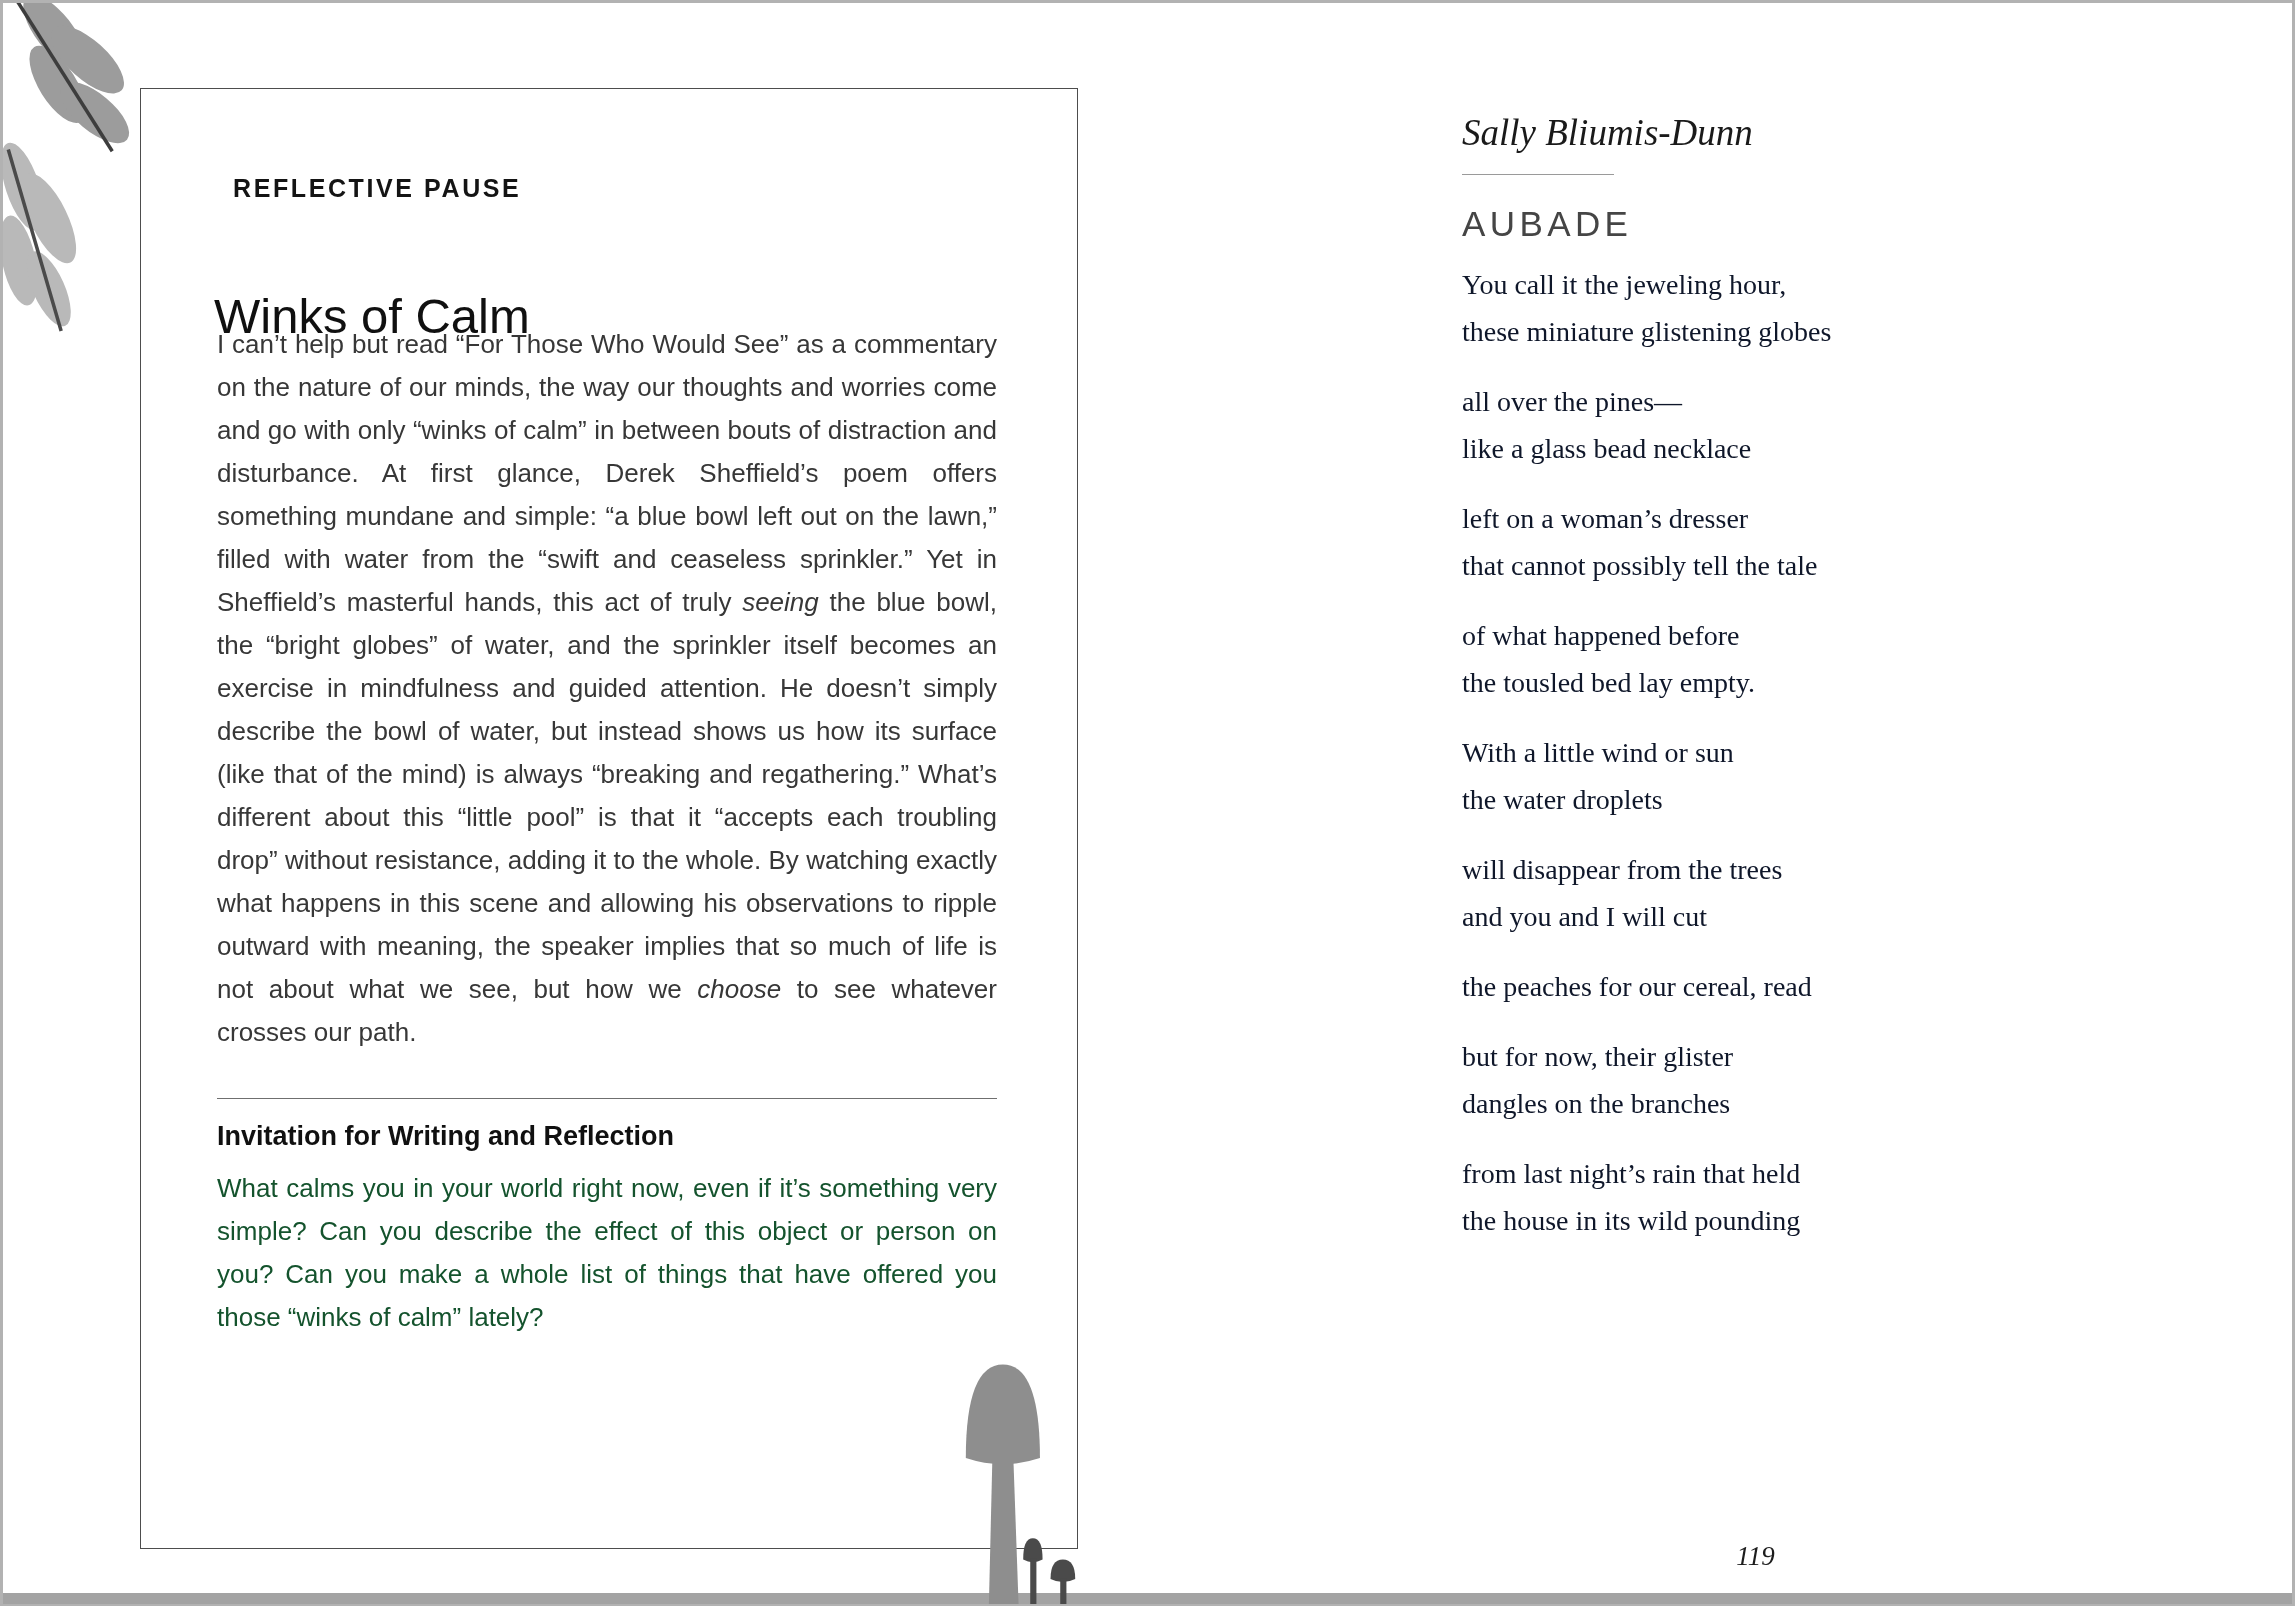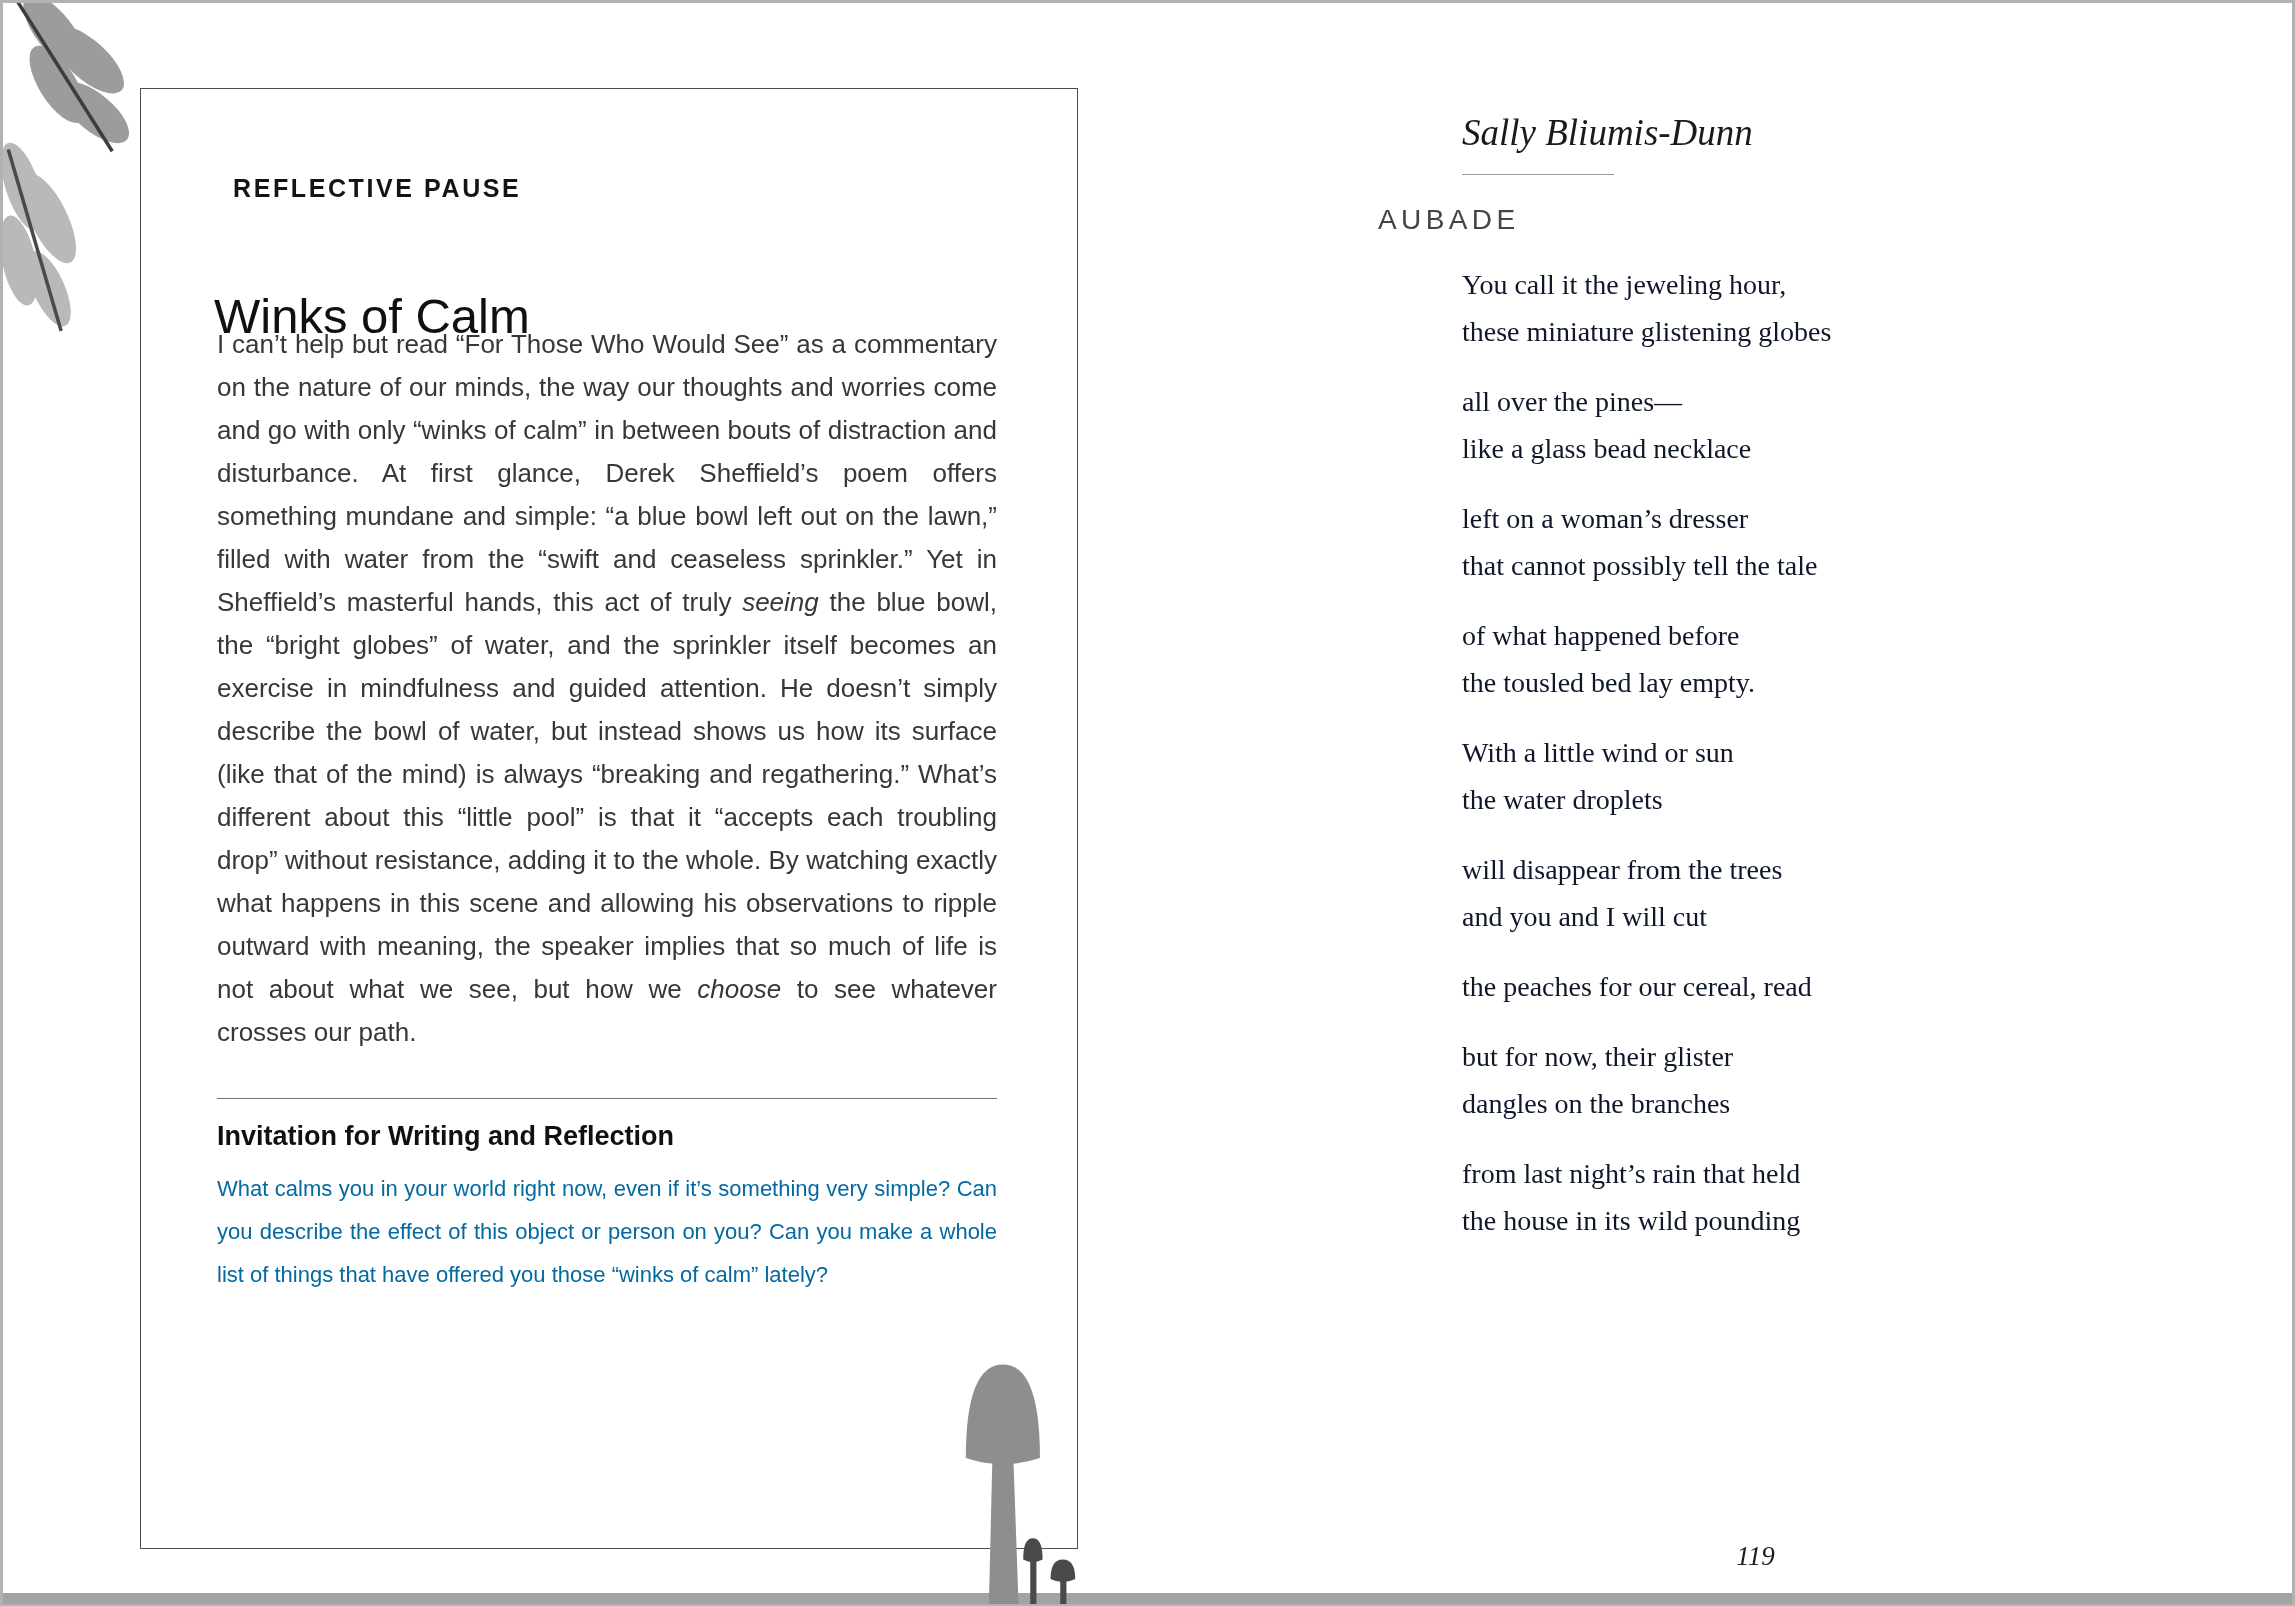--- a/index.html
+++ b/index.html
@@ -65,45 +65,45 @@
     position: absolute;
     left: 214px; top: 1118px;
     font-size: 27px;
     font-weight: 700;
     color: #101010;
   }
   .invitation-text {
     position: absolute;
     left: 214px; top: 1164px;
     width: 780px;
-    font-size: 22px;
+    font-size: 26px;
     line-height: 43px;
     text-align: justify;
-    color: #0369a1;
+    color: #14532d;
   }
   
   .author-name {
     position: absolute;
     left: 1459px; top: 108px;
     font-family: "Liberation Serif", serif;
     font-style: italic;
     font-size: 37px;
     color: #1a1a1a;
   }
   .author-rule {
     position: absolute;
     left: 1459px; top: 171px;
     width: 152px;
     border: none;
     border-top: 1.8px solid #9a9a9a;
   }
   .poem-title {
     position: absolute;
-    left: 1375px; top: 201px;
-    font-size: 28px;
+    left: 1459px; top: 201px;
+    font-size: 35px;
     font-weight: 400;
     letter-spacing: 4.4px;
     color: #454545;
   }
   .poem {
     position: absolute;
     left: 1459px; top: 258px;
     font-family: "Liberation Serif", serif;
     font-size: 28px;
     line-height: 47px;

